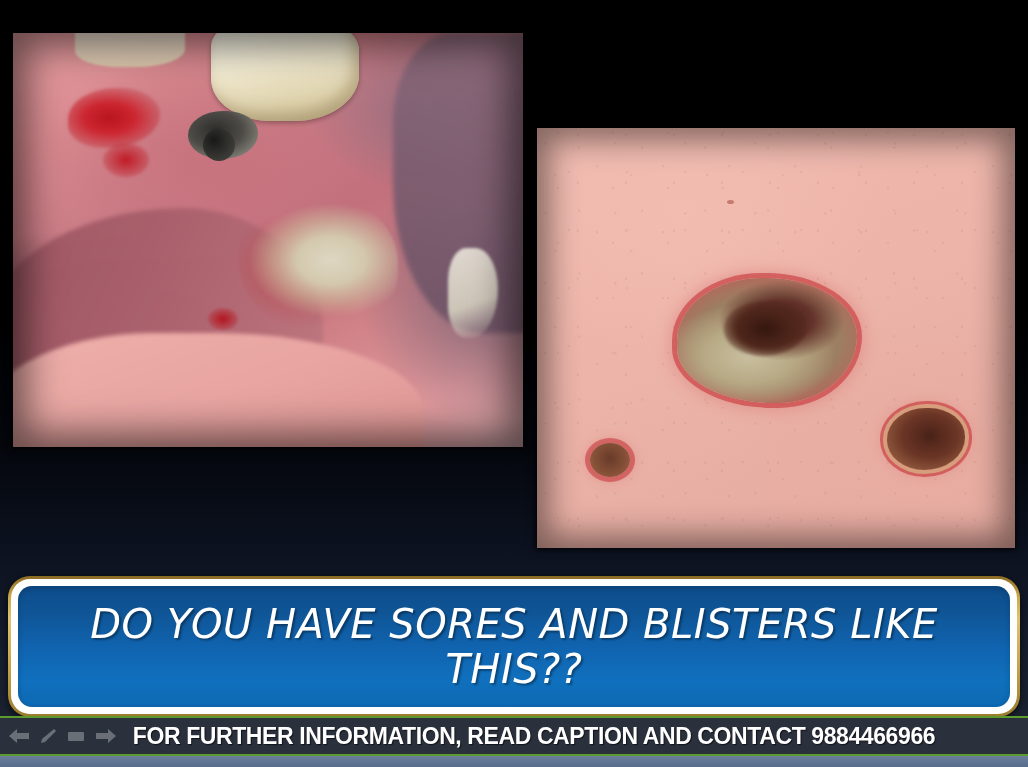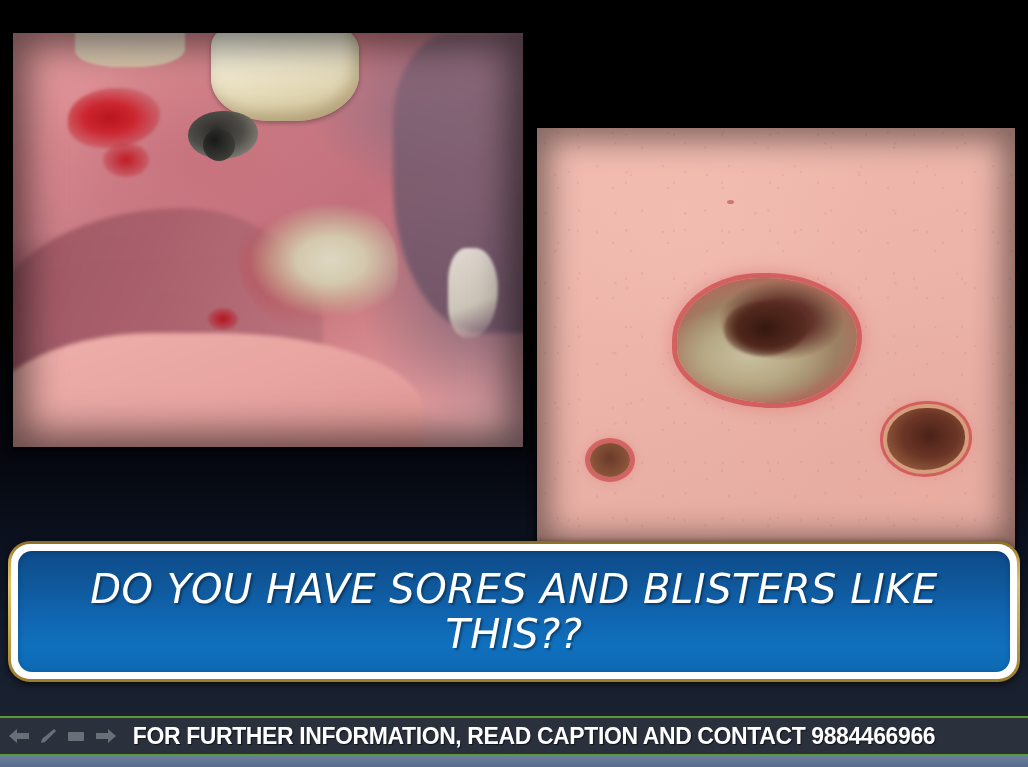--- a/index.html
+++ b/index.html
@@ -190,21 +190,21 @@
   .photo2 .freckle {
     position:absolute; left:190px; top:72px;
     width:7px; height:4px; border-radius:50%;
     background:#c77a6e; filter:blur(.6px);
   }
   .photo2 .vign { position:absolute; inset:0;
     box-shadow:inset 0 0 30px 12px rgba(0,0,0,.45); }
 
   
   .banner-outer {
-    position:absolute; left:8px; top:541px;
+    position:absolute; left:8px; top:576px;
     width:1012px; height:141px;
     border-radius:22px;
     background:linear-gradient(to bottom,#8a6a22 0%,#c9a64a 14%,#e0c271 30%,#caa84e 60%,#9a7c2c 100%);
     padding:3px;
     box-shadow:0 2px 7px rgba(0,0,0,.7);
   }
   .banner-white {
     width:100%; height:100%;
     border-radius:19px;
     background:#ffffff;

